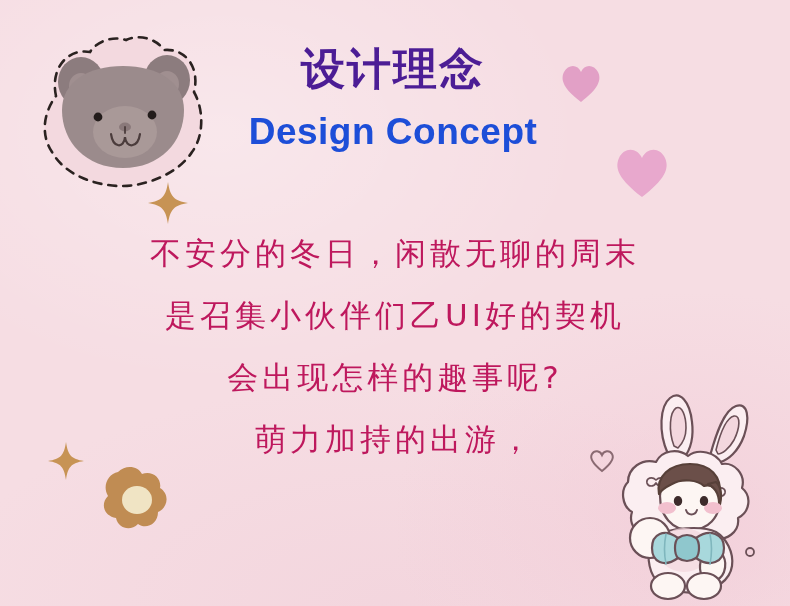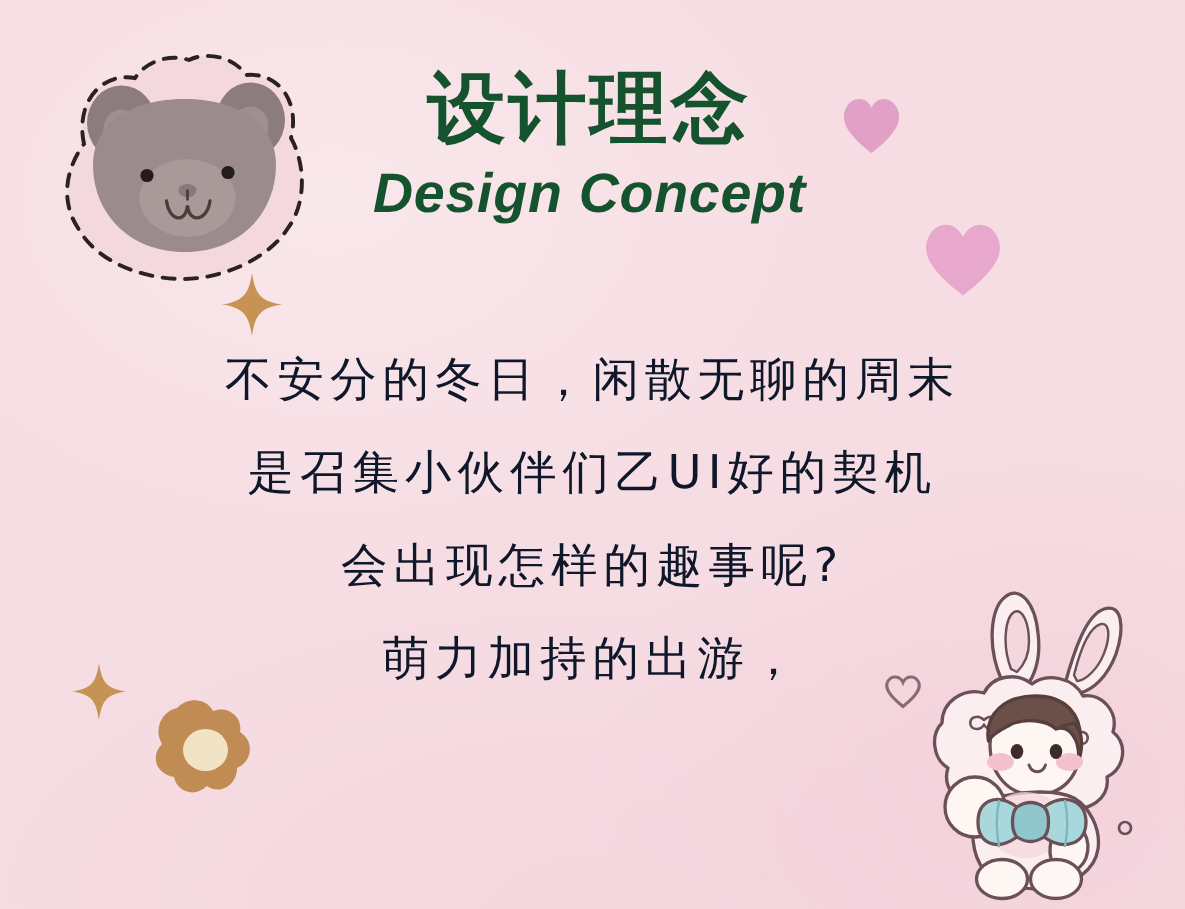--- a/index.html
+++ b/index.html
@@ -44,53 +44,52 @@
   
   .title-block {
     position: absolute;
     left: 228px;
     top: 46px;
     width: 330px;
     text-align: center;
   }
   .title-cn {
     font-family: "Liberation Sans", "DejaVu Sans", sans-serif;
-    font-size: 52px;
+    font-size: 44px;
     font-weight: 700;
     letter-spacing: 2px;
-    color: #14532d;
+    color: #4c1d95;
     line-height: 1.05;
     white-space: nowrap;
   }
   .title-en {
-    margin-top: 8px;
+    margin-top: 20px;
     font-family: "Liberation Sans", sans-serif;
     font-size: 37px;
     font-weight: 600;
     letter-spacing: 0.5px;
-    color: #14532d;
+    color: #1d4ed8;
     line-height: 1.1;
     white-space: nowrap;
-    font-style: italic;
   }
 
   
   .body-copy {
     position: absolute;
     left: 0;
     top: 222px;
     width: 790px;
     text-align: center;
   }
   .copy-line {
     font-family: "DejaVu Sans", "Liberation Sans", sans-serif;
     font-size: 31px;
     font-weight: 400;
     letter-spacing: 4px;
-    color: #0f172a;
+    color: #be185d;
     line-height: 62px;
     height: 62px;
     white-space: nowrap;
   }
 
   
   .deco {
     position: absolute;
     pointer-events: none;
   }

